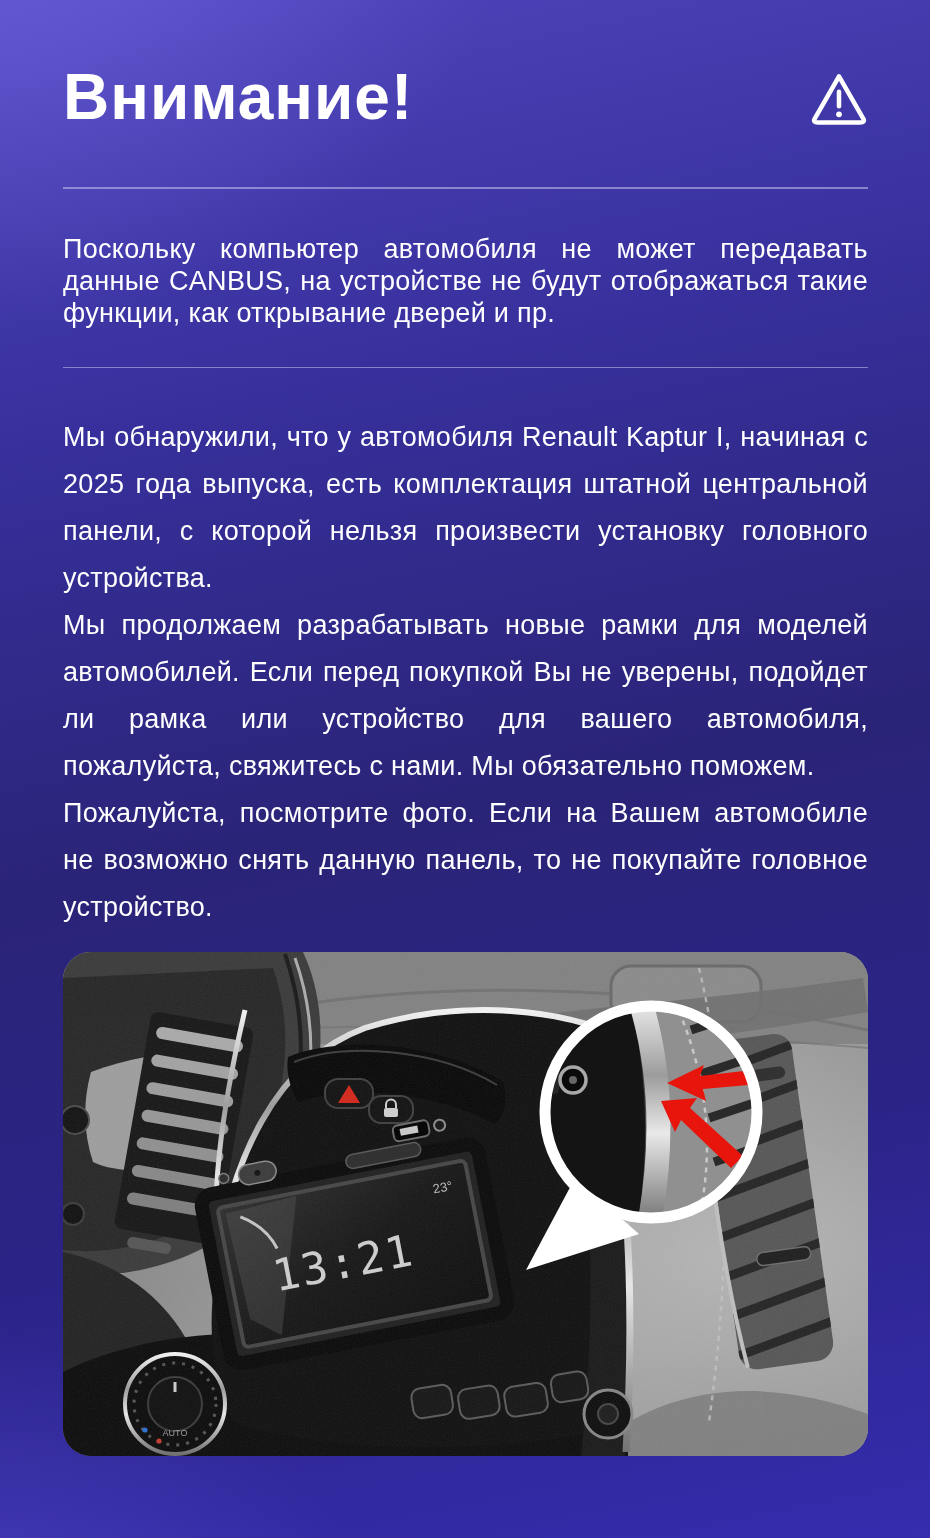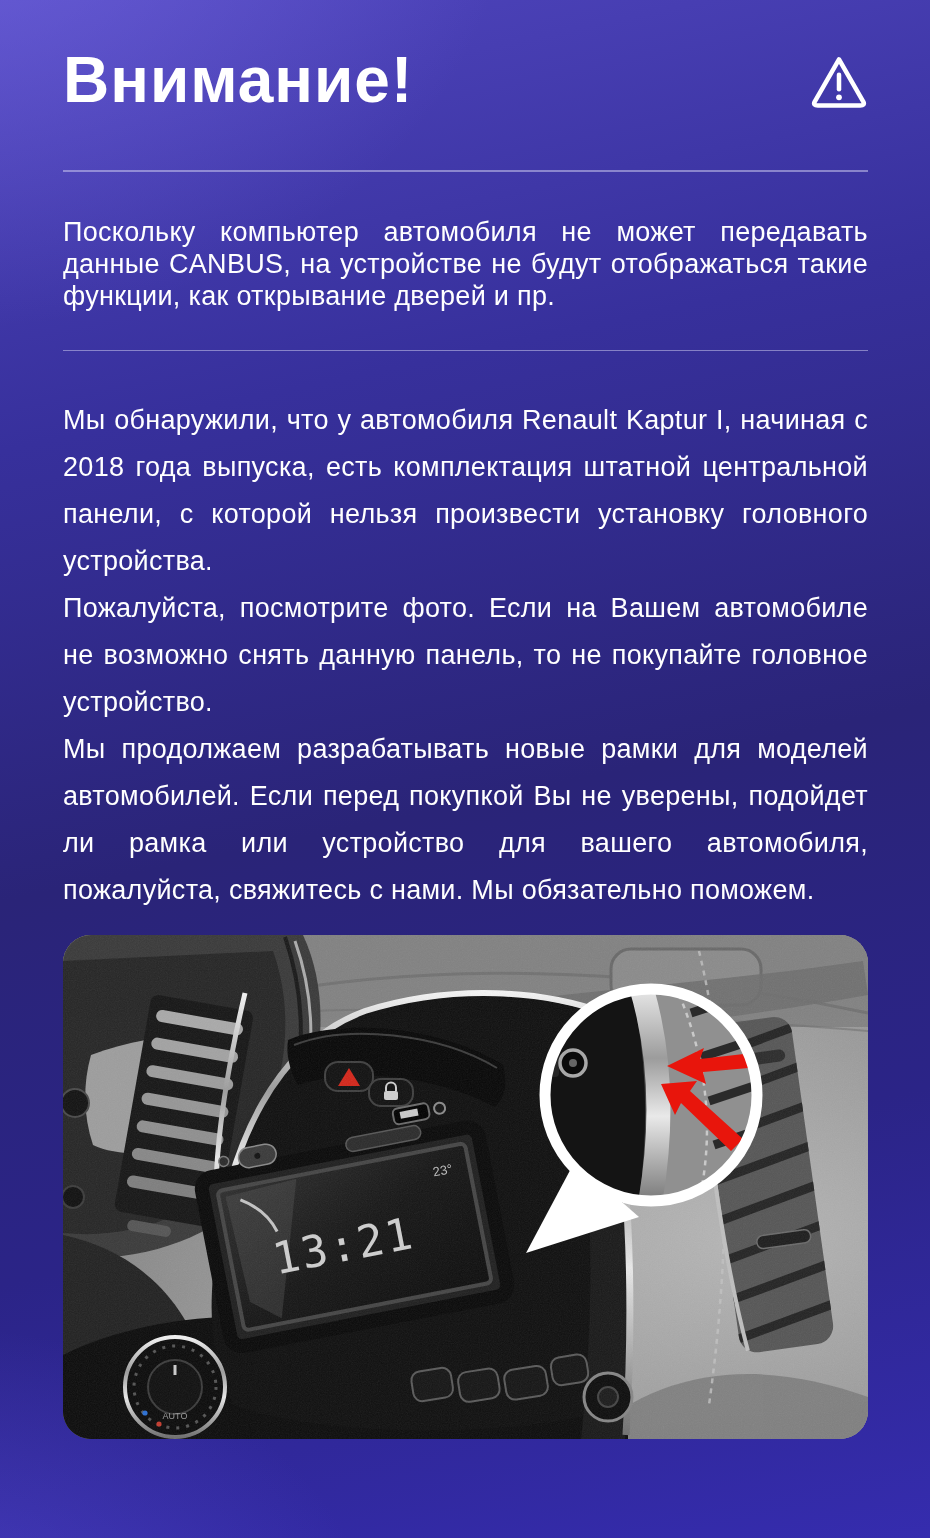--- a/index.html
+++ b/index.html
@@ -5,21 +5,21 @@
   html,body{margin:0;padding:0;}
   body{
     width:930px;height:1538px;overflow:hidden;
     font-family:"Liberation Sans","DejaVu Sans",sans-serif;
     background:
       radial-gradient(1000px 820px at -4% -8%, rgba(128,115,238,0.55), rgba(128,115,238,0) 55%),
       radial-gradient(760px 560px at -8% 108%, rgba(98,86,228,0.45), rgba(98,86,228,0) 60%),
       linear-gradient(168deg,#4f45bd 0%,#37309c 26%,#2a2478 52%,#2b2487 74%,#352cae 100%);
   }
   .page{position:relative;width:930px;height:1538px;box-sizing:border-box;padding:0 62px 0 63px;}
-  .header-row{display:flex;justify-content:space-between;align-items:flex-start;padding-top:44px;}
+  .header-row{display:flex;justify-content:space-between;align-items:flex-start;padding-top:61px;}
   .page-title{
     color:#ffffff;font-size:64px;line-height:72px;font-weight:700;letter-spacing:1px;margin:0;
   }
   .warn-icon{width:58px;height:56px;margin-top:10px;flex:0 0 auto;}
   .divider{height:1.5px;background:rgba(214,212,244,0.5);border:none;margin:0;}
   .divider.first{margin-top:54px;}
   .divider.second{margin-top:38px;}
   .intro{
     margin-top:44px;color:#ffffff;font-size:27px;line-height:32px;
     text-align:justify;letter-spacing:0.3px;
@@ -48,23 +48,23 @@
     </span>
   </div>
 
   <hr class="divider first">
 
   <div class="intro">Поскольку компьютер автомобиля не может передавать данные CANBUS, на устройстве не будут отображаться такие функции, как открывание дверей и пр.</div>
 
   <hr class="divider second">
 
   <div class="details">
-    <p>Мы обнаружили, что у автомобиля Renault Kaptur I, начиная с 2018 года выпуска, есть комплектация штатной центральной панели, с которой нельзя произвести установку головного устройства.</p>
+    <p>Мы обнаружили, что у автомобиля Renault Kaptur I, начиная с 2025 года выпуска, есть комплектация штатной центральной панели, с которой нельзя произвести установку головного устройства.</p>
+    <p>Мы продолжаем разрабатывать новые рамки для моделей автомобилей. Если перед покупкой Вы не уверены, подойдет ли рамка или устройство для вашего автомобиля, пожалуйста, свяжитесь с нами. Мы обязательно поможем.</p>
     <p>Пожалуйста, посмотрите фото. Если на Вашем автомобиле не возможно снять данную панель, то не покупайте головное устройство.</p>
-    <p>Мы продолжаем разрабатывать новые рамки для моделей автомобилей. Если перед покупкой Вы не уверены, подойдет ли рамка или устройство для вашего автомобиля, пожалуйста, свяжитесь с нами. Мы обязательно поможем.</p>
   </div>
 
   <div class="photo-frame">
     <svg viewBox="0 0 805 504">
       <defs>
         <linearGradient id="leatherG" x1="0" y1="0" x2="1" y2="0.25">
           <stop offset="0" stop-color="#787878"></stop>
           <stop offset="0.55" stop-color="#a5a5a5"></stop>
           <stop offset="1" stop-color="#8d8d8d"></stop>
         </linearGradient>

